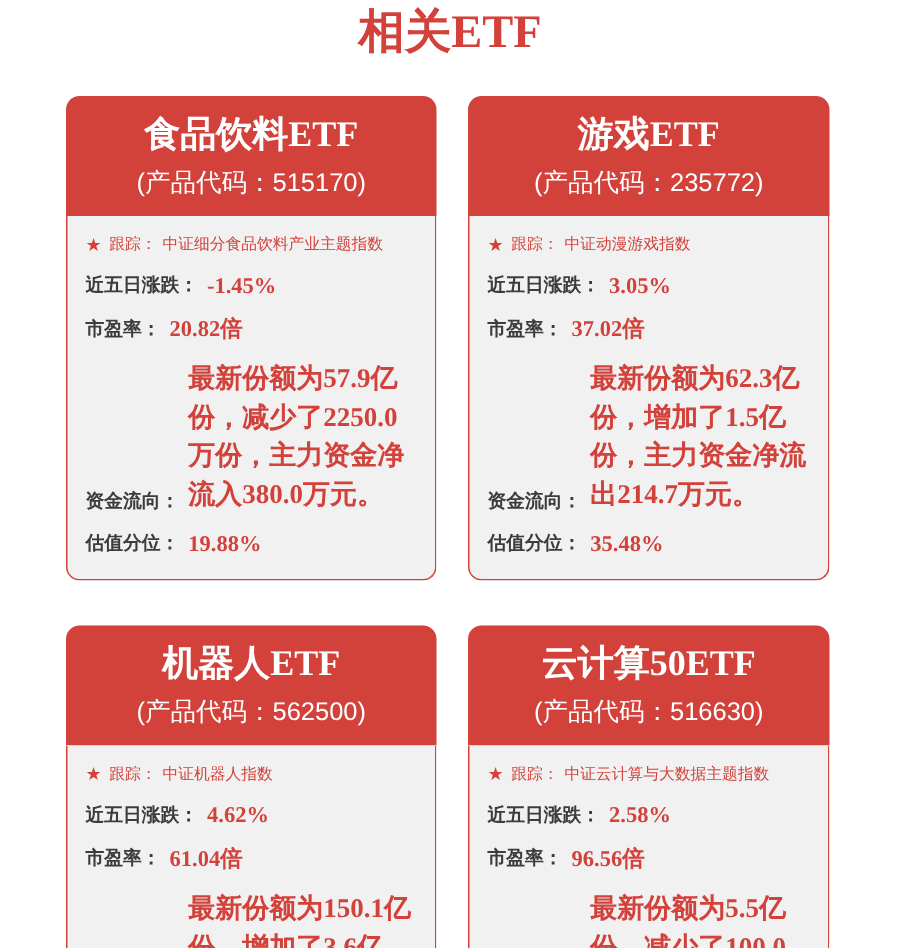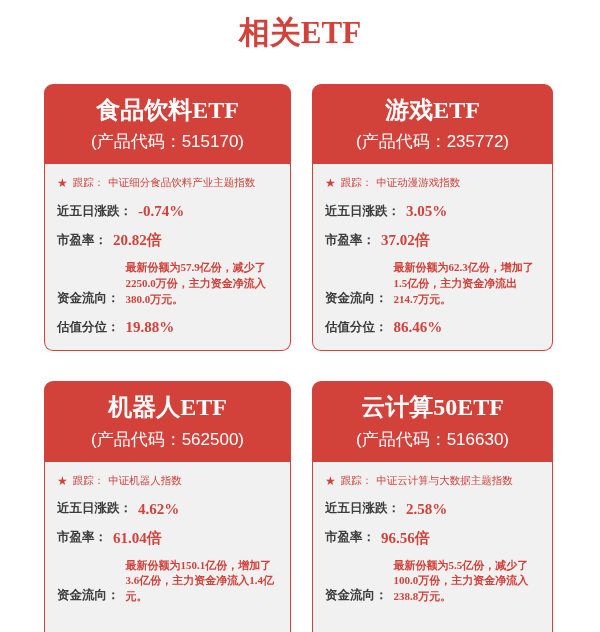--- a/index.html
+++ b/index.html
@@ -12,22 +12,22 @@
   body{
     width:600px;height:632px;overflow:hidden;
     font-family:"Liberation Sans",sans-serif;
   }
   .page-title{
     text-align:center;
     font-family:"Liberation Serif",serif;
     font-weight:bold;
     font-size:31px;
     color:var(--accent);
-    padding-top:12px;
-    height:84px;
+    padding-top:0;
+    height:64px;
   }
   .grid{
     width:600px;
     padding-left:44px;
     display:grid;
     grid-template-columns:247px 241px;
     column-gap:21px;
     row-gap:30px;
   }
   .card{
@@ -67,21 +67,21 @@
     color:var(--accent);
     font-size:10.5px;
     margin-bottom:12px;
     white-space:nowrap;
     overflow:hidden;
   }
   .star{font-size:12px;margin-right:5px;line-height:1;}
   .track-label{margin-right:4px;}
   .metric{
     display:flex;
-    align-items:center;
+    align-items:flex-start;
     margin-bottom:11px;
   }
   .metric:last-child{margin-bottom:2px;}
   .metric-label{
     color:var(--label);
     font-weight:bold;
     font-size:12.5px;
     white-space:nowrap;
   }
   .metric-value{
@@ -89,21 +89,21 @@
     font-weight:bold;
     font-family:"Liberation Serif",serif;
     font-size:15px;
     margin-left:6px;
     line-height:1.2;
   }
   .metric.flow{align-items:flex-end;}
   .metric.flow .metric-label{padding-top:2px;}
   .metric.flow .metric-value{
     flex:1;
-    font-size:11px;
+    font-size:18px;
     line-height:1.42;
   }
 </style>
 </head>
 <body>
 
 <div class="page-title">相关ETF</div>
 
 <div class="grid">
 
@@ -113,21 +113,21 @@
       <div class="etf-code">(产品代码：515170)</div>
     </div>
     <div class="card-body">
       <div class="track-row">
         <span class="star">★</span>
         <span class="track-label">跟踪：</span>
         <span>中证细分食品饮料产业主题指数</span>
       </div>
       <div class="metric">
         <span class="metric-label">近五日涨跌：</span>
-        <span class="metric-value">-0.74%</span>
+        <span class="metric-value">-1.45%</span>
       </div>
       <div class="metric">
         <span class="metric-label">市盈率：</span>
         <span class="metric-value">20.82倍</span>
       </div>
       <div class="metric flow">
         <span class="metric-label">资金流向：</span>
         <span class="metric-value">最新份额为57.9亿份，减少了2250.0万份，主力资金净流入380.0万元。</span>
       </div>
       <div class="metric">
@@ -155,21 +155,21 @@
       <div class="metric">
         <span class="metric-label">市盈率：</span>
         <span class="metric-value">37.02倍</span>
       </div>
       <div class="metric flow">
         <span class="metric-label">资金流向：</span>
         <span class="metric-value">最新份额为62.3亿份，增加了1.5亿份，主力资金净流出214.7万元。</span>
       </div>
       <div class="metric">
         <span class="metric-label">估值分位：</span>
-        <span class="metric-value">86.46%</span>
+        <span class="metric-value">35.48%</span>
       </div>
     </div>
   </div>
 
   <div class="card">
     <div class="card-header">
       <div class="etf-name">机器人ETF</div>
       <div class="etf-code">(产品代码：562500)</div>
     </div>
     <div class="card-body">

